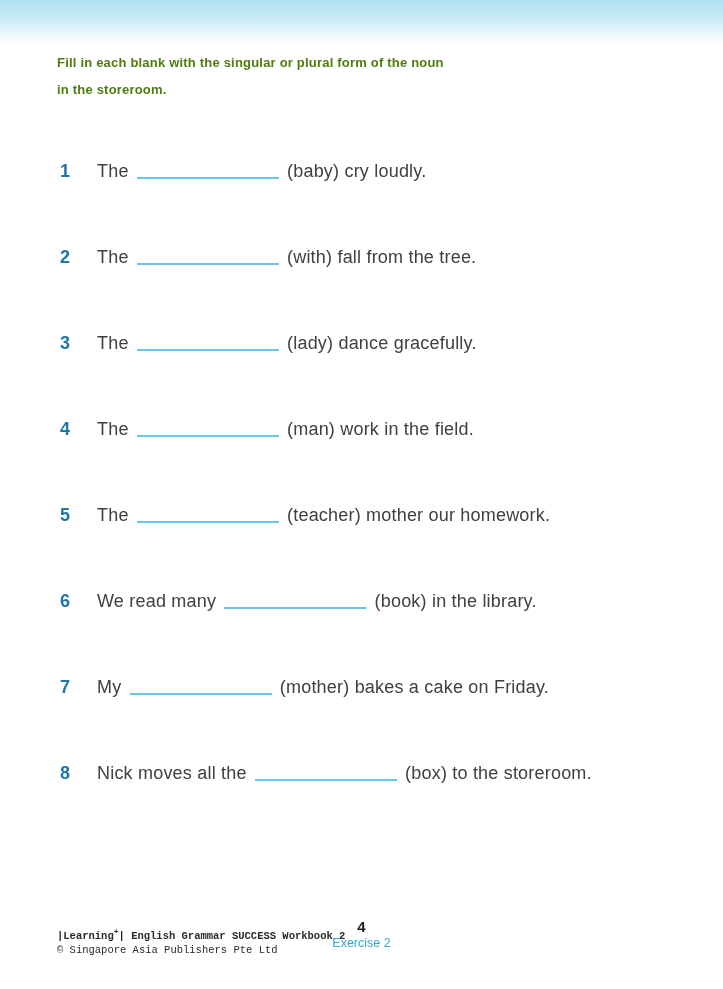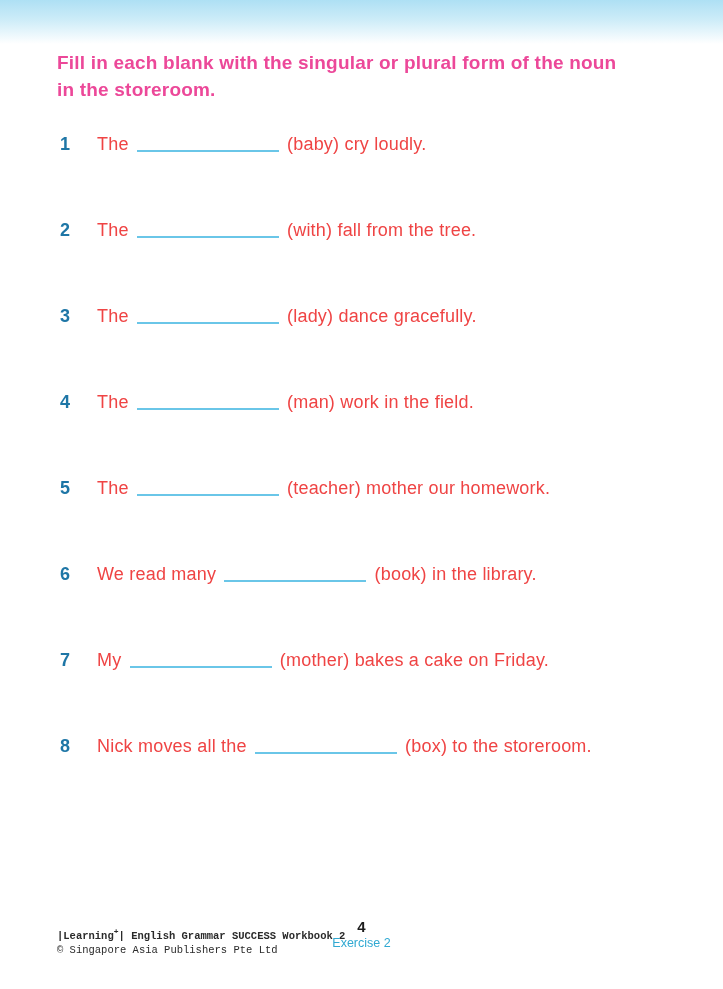--- a/index.html
+++ b/index.html
@@ -19,23 +19,23 @@
     position: absolute;
     top: 0; left: 0; right: 0;
     height: 44px;
     background: linear-gradient(to bottom, #aee0f4 0%, #cdecf8 45%, #ffffff 100%);
   }
   .title {
     position: absolute;
     left: 57px;
     top: 49px;
     margin: 0;
-    font-size: 19px;
+    font-size: 13px;
     font-weight: bold;
-    color: #ec4899;
+    color: #4d7c0f;
     line-height: 27px;
     letter-spacing: 0.2px;
   }
   .title-line { display: block; }
   .questions {
     position: absolute;
     left: 60px;
     top: 132px;
     margin: 0;
     padding: 0;
@@ -47,23 +47,24 @@
     height: 86px;
     font-size: 18px;
     line-height: 24px;
   }
   .q-num {
     flex: 0 0 37px;
     font-weight: bold;
     color: #1e76a6;
   }
   .q-text {
-    color: #ef4444;
+    color: #404040;
     letter-spacing: 0.2px;
     white-space: nowrap;
+    margin-top: 27px;
   }
   .blank {
     display: inline-block;
     width: 142px;
     height: 14px;
     border-bottom: 2px solid #6ac6e8;
     position: relative;
     top: 2px;
     margin: 0 3px;
   }

